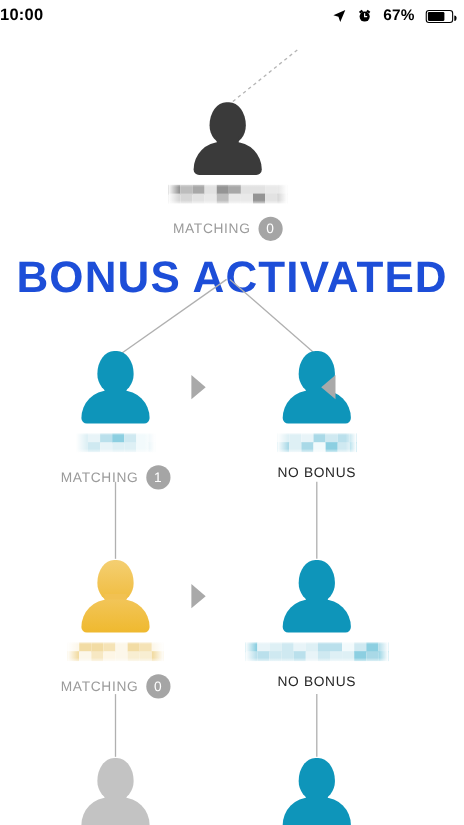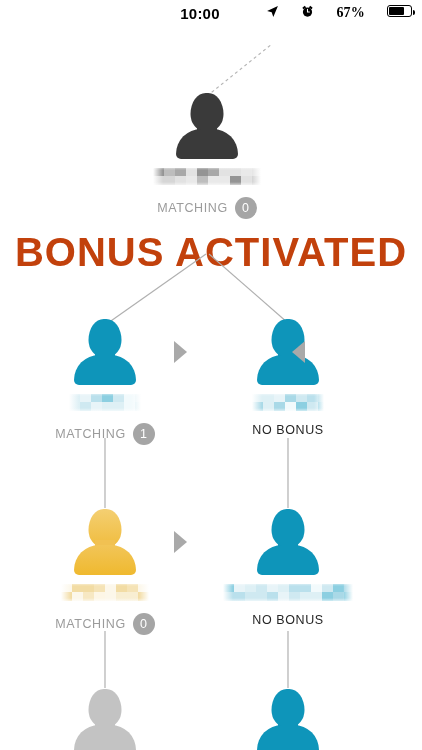--- a/index.html
+++ b/index.html
@@ -11,43 +11,43 @@
     position:relative;
   }
 
   
   #status-bar{
     position:absolute; left:0; top:0; width:422px; height:26px;
     display:flex; align-items:center; color:#000;
     font-size:14px; font-weight:600; letter-spacing:.2px;
   }
   .sb-left{ position:absolute; left:12px; display:flex; align-items:center; gap:5px; }
-  .sb-center{ position:absolute; left:0; width:400px; text-align:center; font-size:15px; font-weight:600;}
-  .sb-right{ position:absolute; right:10px; display:flex; align-items:flex-start; gap:22px;font-family:Liberation Serif, serif; }
+  .sb-center{ position:absolute; left:0; width:400px; text-align:left; font-size:15px; font-weight:600;}
+  .sb-right{ position:absolute; right:10px; display:flex; align-items:flex-end; gap:10px; }
   .dots{ display:flex; align-items:center; gap:3px; }
   .dot{ width:6px; height:6px; border-radius:50%; border:1px solid #000; }
   .dot.filled{ background:#000; }
   .carrier{ font-size:14px; font-weight:600; margin-left:2px;}
   .wifi{ width:15px; height:12px; position:relative; display:inline-block; }
   .wifi i{ position:absolute; border:1.6px solid #000; border-bottom:none;
            border-radius:50% 50% 0 0 / 100% 100% 0 0; left:50%; transform:translateX(-50%); }
   .wifi i:nth-child(1){ width:15px; height:7px; top:0; }
   .wifi i:nth-child(2){ width:9px; height:4px; top:3.5px; }
   .wifi i:nth-child(3){ width:3.5px;height:3.5px; top:7px; background:#000; border-radius:50%; border:none;}
   .loc-arrow{ width:13px; height:13px; }
   .alarm{ width:13px; height:13px; }
   .pct{ font-size:14px; font-weight:600; }
   .batt{ width:25px; height:12px; border:1.5px solid #000; border-radius:3px; position:relative; }
   .batt .fill{ position:absolute; left:1px; top:1px; bottom:1px; width:64%; background:#000; border-radius:1px;}
   .batt .nub{ position:absolute; right:-4px; top:3.5px; width:2px; height:5px; background:#000; border-radius:0 2px 2px 0;}
 
   
   #watermark{
     position:absolute; left:0; top:230px; width:422px;
-    text-align:center; color:#c2410c;
+    text-align:center; color:#1d4ed8;
     font-size:40px; font-weight:bold; letter-spacing:1px;
     white-space:nowrap; user-select:none;
   }
 
   
   #tree-canvas{ position:absolute; left:0; top:26px; width:422px; height:724px; }
   #connectors{ position:absolute; left:0; top:0; width:422px; height:724px; }
 
   .node{ position:absolute; width:150px; text-align:center; }
 

